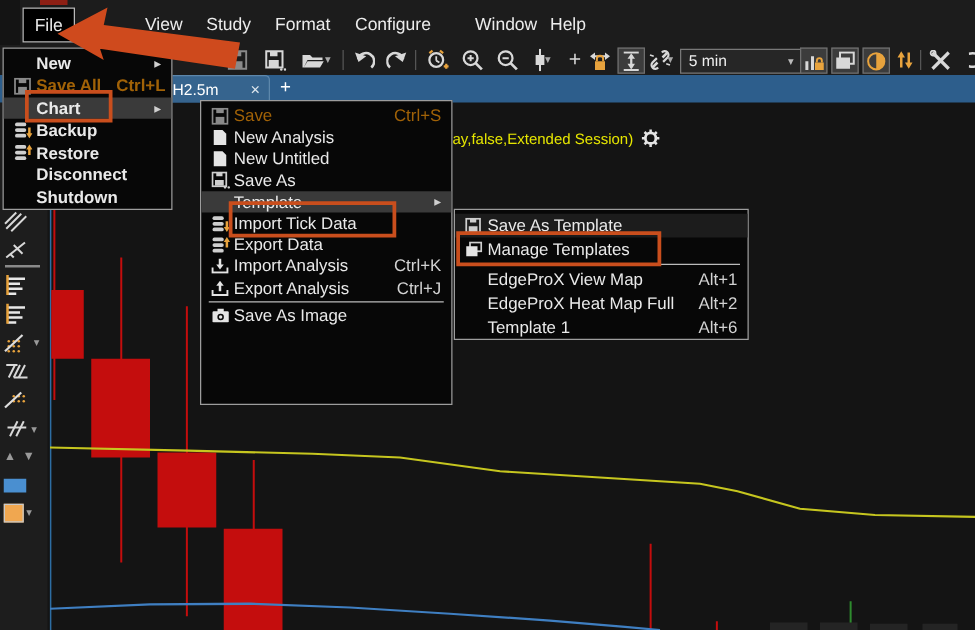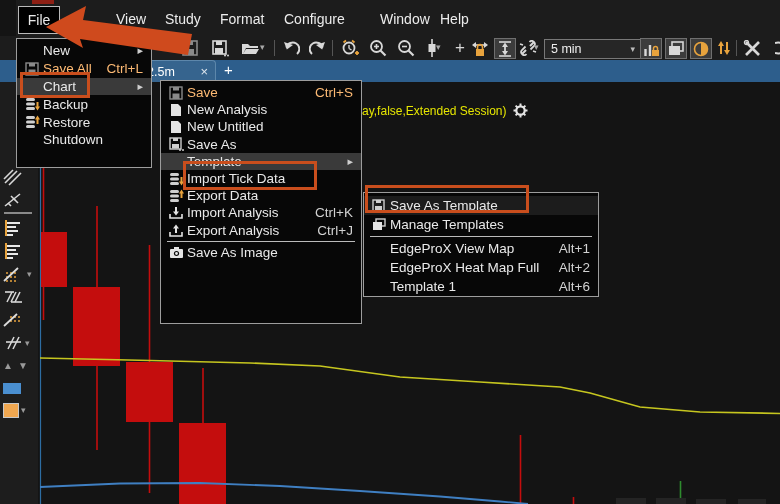--- a/index.html
+++ b/index.html
@@ -32,28 +32,28 @@
   #sidebar{left:0;top:82px;width:38px;height:422px;background:#1d1d1d;z-index:3;}
   .sb{position:absolute;left:3px;width:32px;height:20px;display:flex;align-items:center;}
   .sb .caret2{font-size:9px;color:#9a9a9a;margin-left:2px;}
   
   .panel{background:#070707;border:1px solid #9d9d9d;z-index:40;box-sizing:border-box;padding:3px 0;}
   .mrow{display:flex;align-items:center;font-size:13.5px;padding:0 8px 0 4px;position:relative;}
   .mi-icon{width:22px;display:flex;justify-content:center;align-items:center;flex:none;}
   .mi-label{white-space:nowrap;}
   .mi-short{margin-left:auto;color:#d2d2d2;white-space:nowrap;padding-left:12px;}
   .mi-sub{margin-left:auto;color:#cfcfcf;font-size:11px;}
-  .mrow.dis .mi-label,.mrow.dis .mi-short{color:#fdba74;}
+  .mrow.dis .mi-label,.mrow.dis .mi-short{color:#a16207;}
   .mrow.hl{background:#3a3a3a;}
   .msep{height:1px;background:#bbb;margin:2px 6px;}
-  #file-menu{left:16px;top:38px;width:136px;height:130px;}
+  #file-menu{left:2px;top:38px;width:136px;height:130px;font-weight:bold;}
   #file-menu .mrow{height:17.8px;}
   #chart-menu{left:160px;top:80px;width:202px;height:244px;}
   #chart-menu .mrow{height:17.2px;}
-  #template-menu{left:363px;top:167px;width:236px;height:105px;margin-top:25px;}
+  #template-menu{left:363px;top:167px;width:236px;height:105px;}
   #template-menu .mrow{height:19px;}
   
   .ann-box{position:absolute;border:3px solid #c94e1d;z-index:60;pointer-events:none;}
   #ann-arrow{left:42px;top:3px;z-index:60;pointer-events:none;}
   svg{display:block;}
 </style>
 </head>
 <body>
 
 <svg id="chart-svg" class="abs" width="780" height="422" viewBox="0 82 780 422">
@@ -418,20 +418,24 @@
             <rect x="1" y="10" width="9" height="3" rx="1.5"></rect>
           </g>
           <line x1="12.5" y1="9" x2="12.5" y2="3" stroke="#e8a33d" stroke-width="2"></line>
           <path d="M12.5 0.5 L10 4.5 L15 4.5 Z" fill="#e8a33d"></path>
         </svg>
     </span>
     <span class="mi-label">Restore</span>
   </div>
   <div class="mrow">
     <span class="mi-icon"></span>
+    <span class="mi-label">Disconnect</span>
+  </div>
+  <div class="mrow">
+    <span class="mi-icon"></span>
     <span class="mi-label">Shutdown</span>
   </div>
 </div>
 
 <div id="chart-menu" class="panel abs">
   <div class="mrow dis">
     <span class="mi-icon">
       <svg width="14" height="14">
           <rect x="1" y="1" width="12" height="12" fill="none" stroke="#8a8a8a" stroke-width="1.4"></rect>
           <rect x="4" y="1" width="6" height="3.5" fill="#8a8a8a"></rect>

